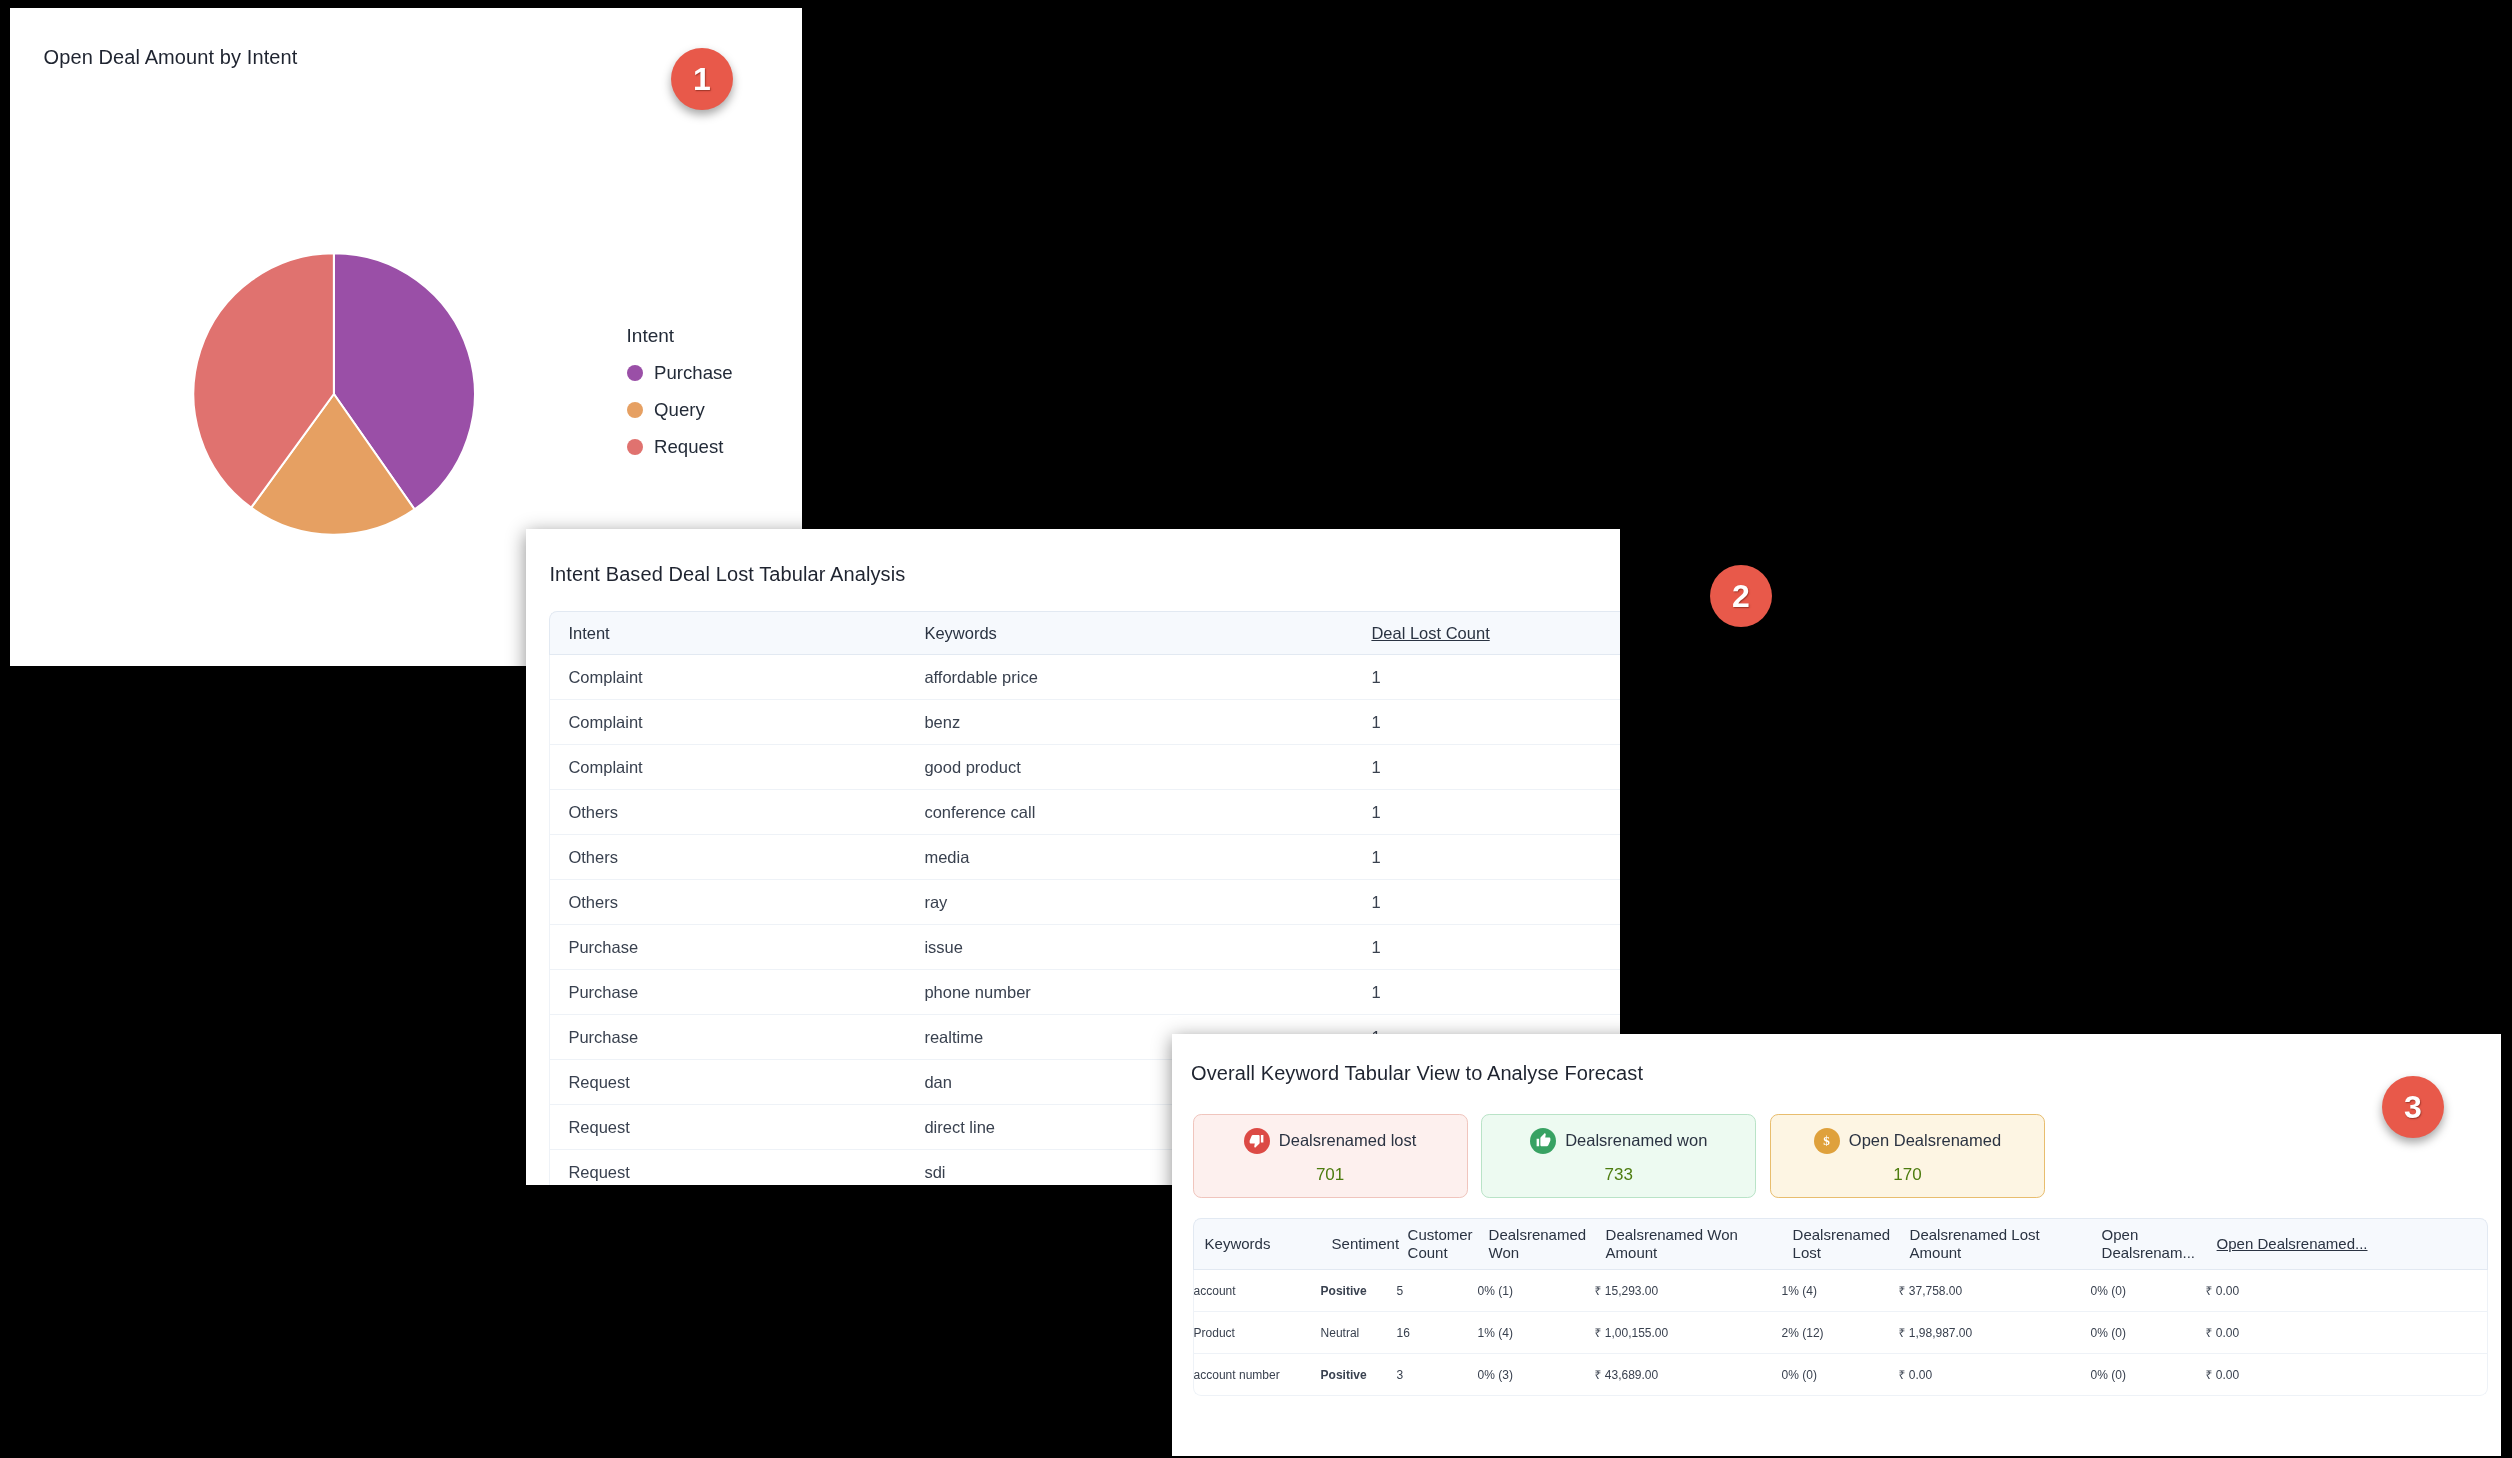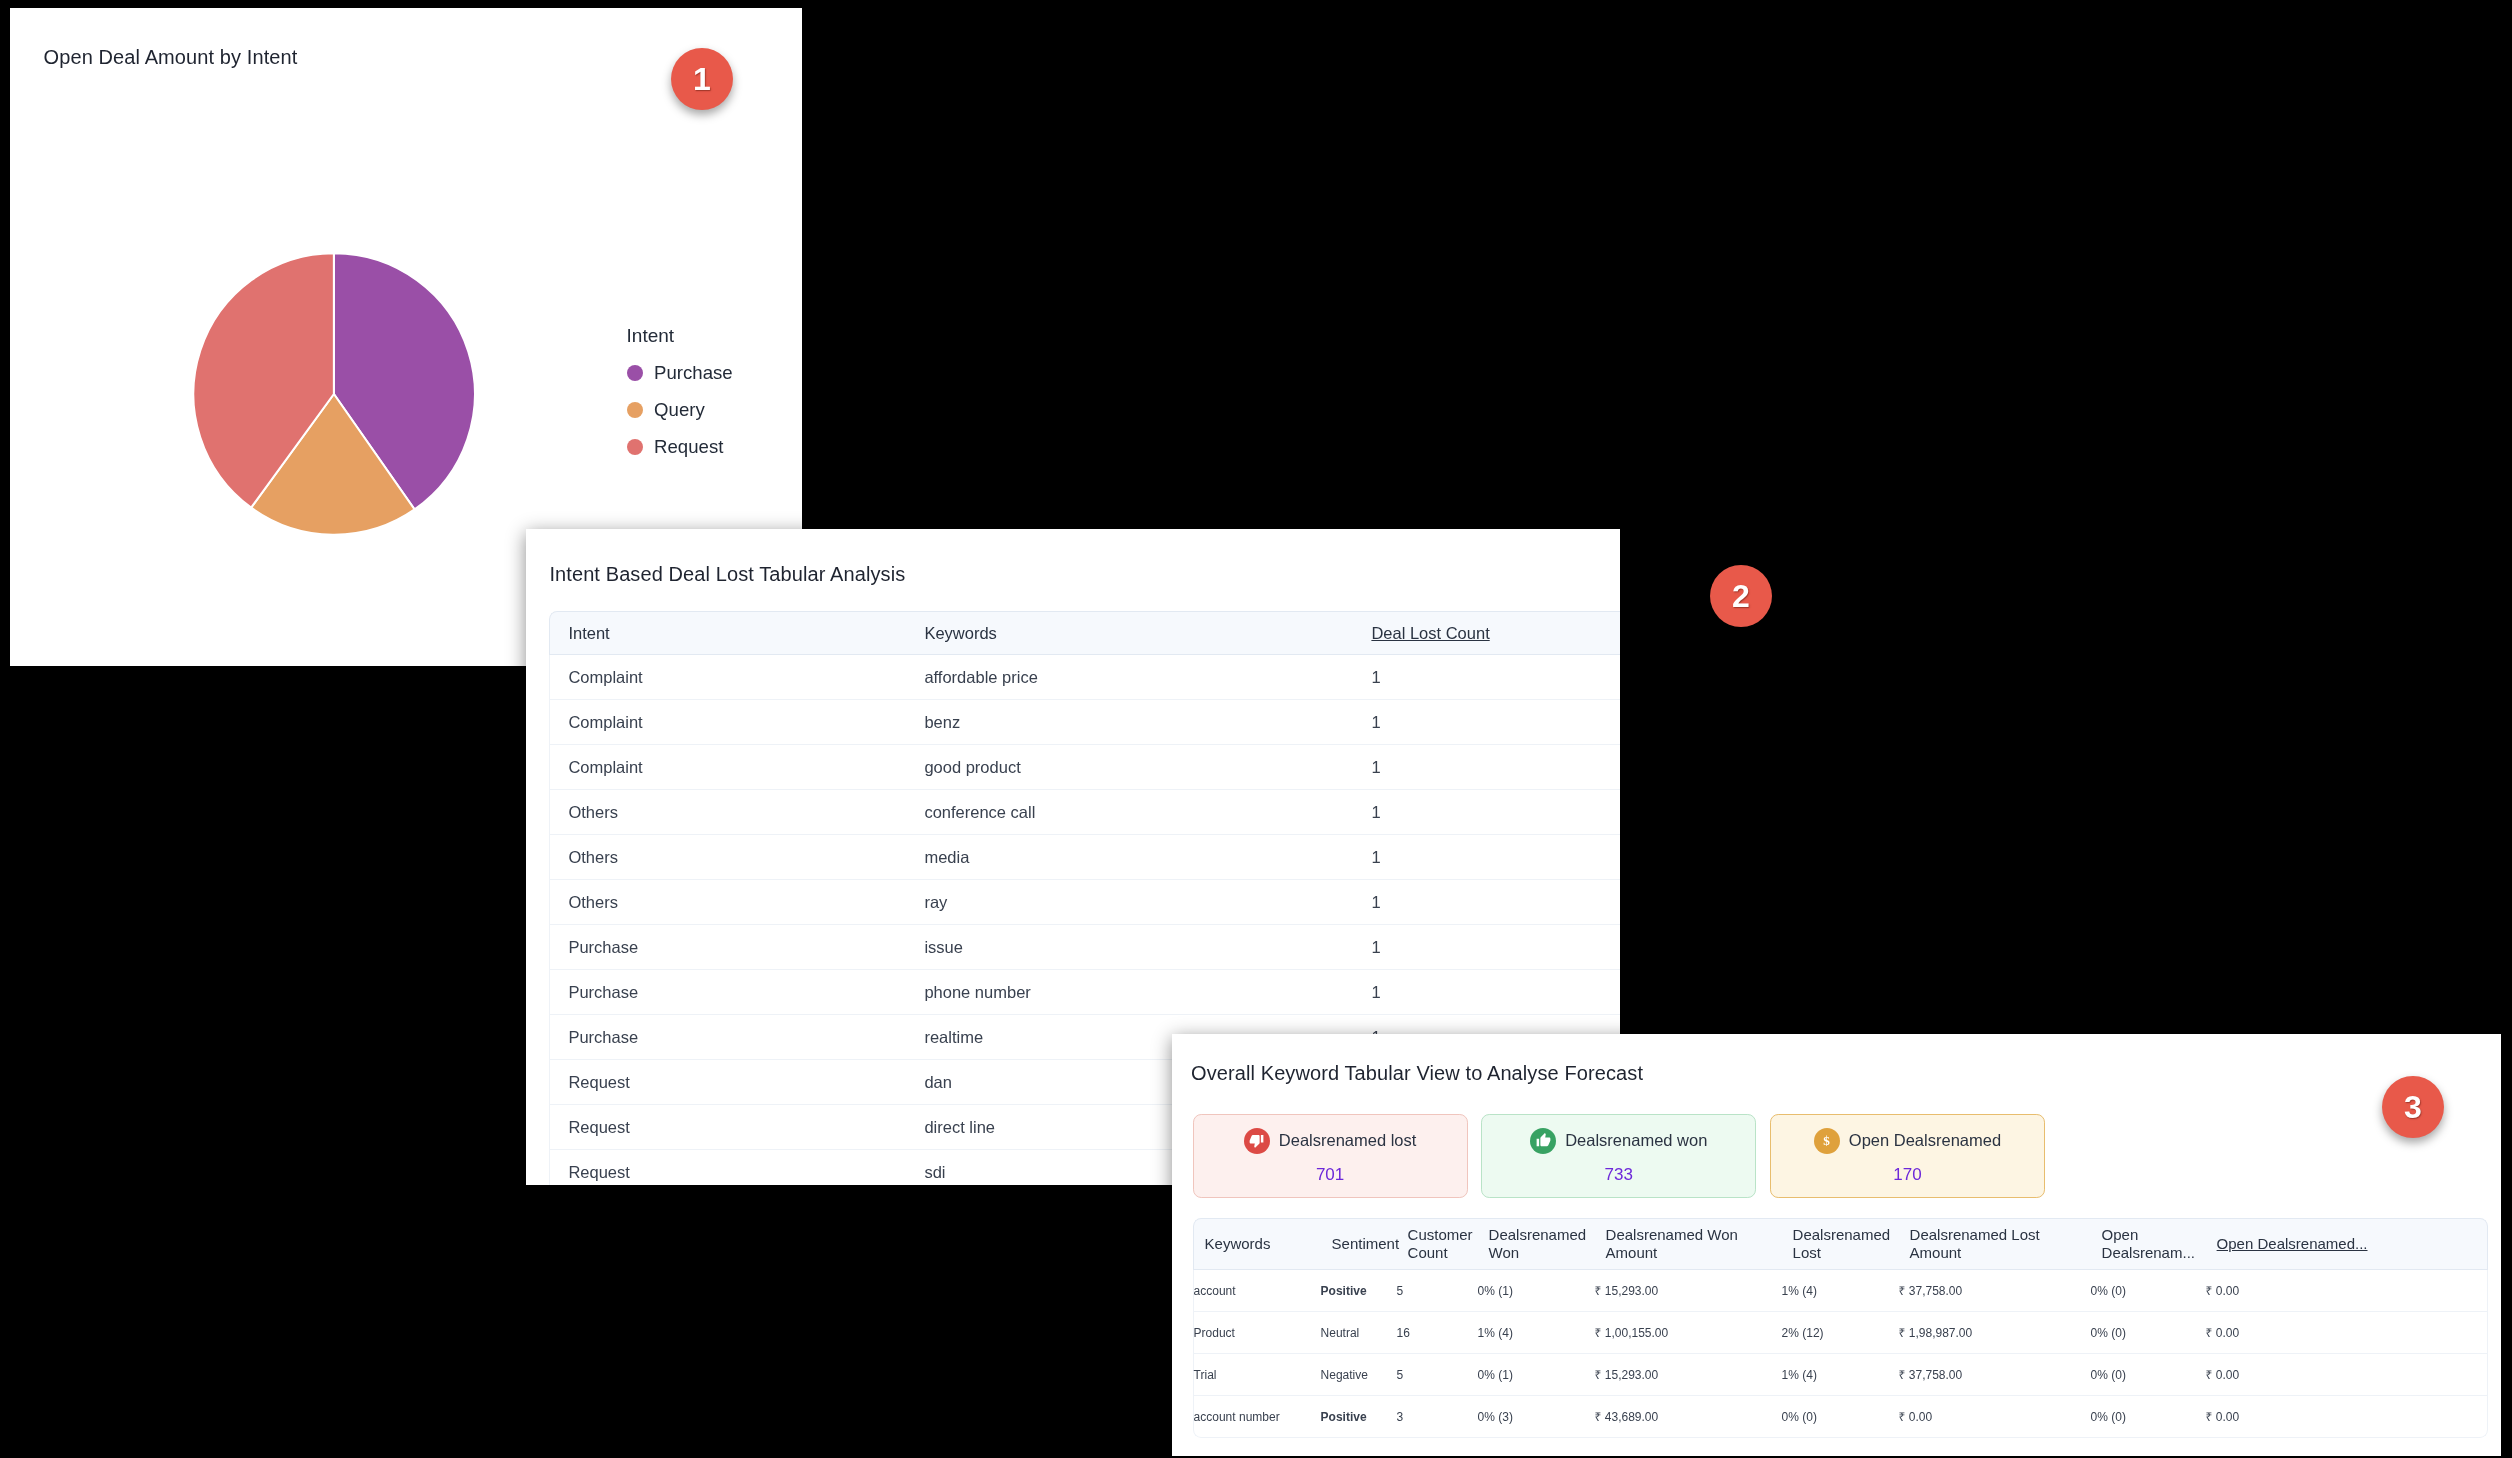--- a/index.html
+++ b/index.html
@@ -111,21 +111,21 @@
   .stat-ico {
     width: 26px; height: 26px; border-radius: 50%;
     display: flex; align-items: center; justify-content: center;
     color: #fff; flex: 0 0 auto;
   }
   .stat-ico.red   { background: #dc4a45; }
   .stat-ico.green { background: #38a263; }
   .stat-ico.amber { background: #dfa13c; }
   .stat-ico svg { width: 15px; height: 15px; fill: #fff; }
   .stat-label { font-size: 16.5px; color: #2b3342; }
-  .stat-value { font-size: 17px; color: #6d28d9; margin-top: 11px; }
+  .stat-value { font-size: 17px; color: #4d7c0f; margin-top: 11px; }
 
   #tbl3 { left: 20.6px; top: 184px; width: 1295px; }
   #tbl3 th { height: 51px; padding: 6.9px 11px; font-size: 15px; line-height: 1.22; }
   #tbl3 td { height: 42px; padding: 0 0; font-size: 12px; }
   .pos { color: #27a455; font-weight: bold; }
   .neu { color: #e8852b; }
   .neg { color: #e8453c; }
 </style>
 </head>
 <body>
@@ -331,31 +331,20 @@
             <td class="neu">Neutral</td>
             <td>16</td>
             <td>1% (4)</td>
             <td>₹ 1,00,155.00</td>
             <td>2% (12)</td>
             <td>₹ 1,98,987.00</td>
             <td>0% (0)</td>
             <td>₹ 0.00</td>
           </tr>
           <tr>
-            <td>Trial</td>
-            <td class="neg">Negative</td>
-            <td>5</td>
-            <td>0% (1)</td>
-            <td>₹ 15,293.00</td>
-            <td>1% (4)</td>
-            <td>₹ 37,758.00</td>
-            <td>0% (0)</td>
-            <td>₹ 0.00</td>
-          </tr>
-          <tr>
             <td>account number</td>
             <td class="pos">Positive</td>
             <td>3</td>
             <td>0% (3)</td>
             <td>₹ 43,689.00</td>
             <td>0% (0)</td>
             <td>₹ 0.00</td>
             <td>0% (0)</td>
             <td>₹ 0.00</td>
           </tr>

